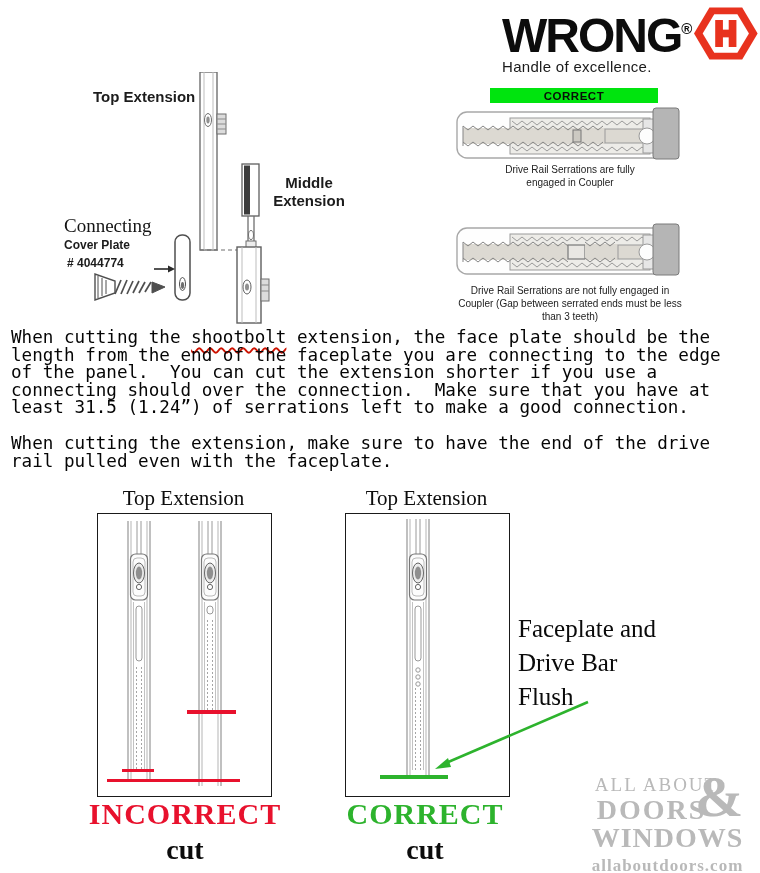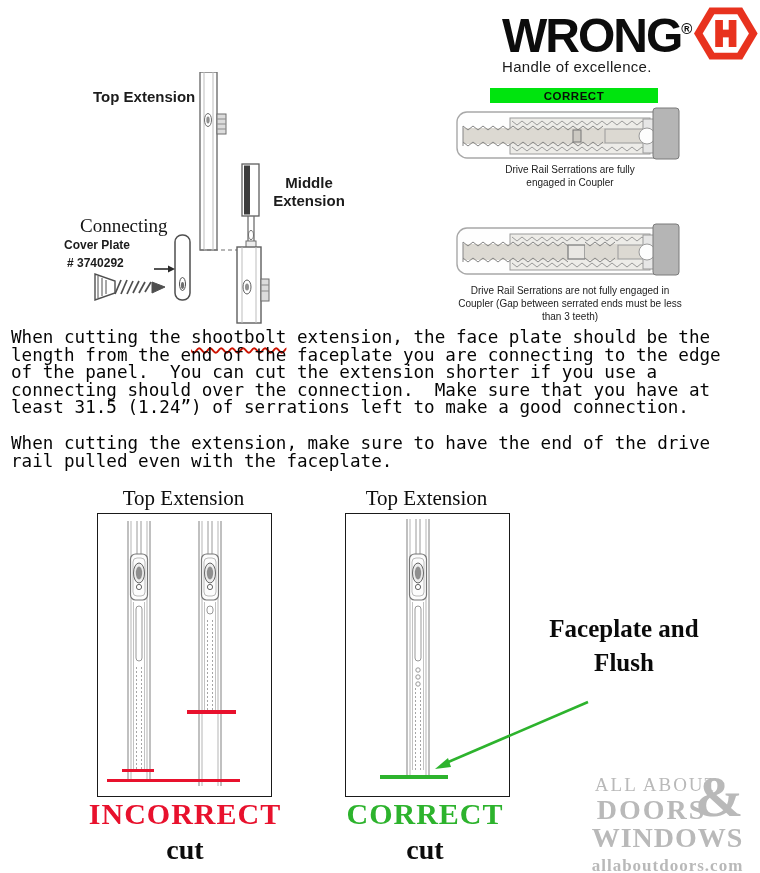--- a/index.html
+++ b/index.html
@@ -37,22 +37,22 @@
   
   .mono-line{left:11px;width:745px;font-family:"DejaVu Sans Mono",monospace;
      font-size:17.6px;line-height:17.5px;color:#050505;white-space:pre;}
 
   
   .cut-box{border:1.6px solid #1a1a1a;background:#fff;}
   .box-title{font-family:"Liberation Serif",serif;font-size:21px;color:#0d0d0d;text-align:center;}
   .cut-word{font-family:"Liberation Serif",serif;font-weight:bold;text-align:center;}
   .redline{background:#e8112d;}
   .greenline{background:#2db32d;}
-  .flush-note{font-family:"Liberation Serif",serif;font-weight:bold;font-size:25px;
-     line-height:34px;color:#0a0a0a;text-align:center;}
+  .flush-note{font-family:"Liberation Serif",serif;font-weight:normal;font-size:25px;
+     line-height:34px;color:#0a0a0a;text-align:left;}
 
   
   .wm{color:#b9b9b9;font-family:"Liberation Serif",serif;text-align:center;}
   .wm-1{font-size:19px;letter-spacing:2px;font-weight:normal;}
   .wm-2{font-size:28px;letter-spacing:2px;font-weight:bold;margin-top:-2px;}
   .wm-3{font-size:28px;letter-spacing:1px;font-weight:bold;margin-top:-4px;text-align:center;}
   .wm-4{font-size:17px;font-weight:bold;letter-spacing:1px;margin-top:2px;}
   .wm-amp{position:absolute;font-size:58px;font-weight:bold;line-height:50px;}
 
   svg{display:block;}
@@ -136,23 +136,23 @@
       <line x1="64" y1="197" x2="78" y2="197" stroke="#2a2a2a" stroke-width="1.6"></line>
       <polygon points="78,193.5 85,197 78,200.5" fill="#2a2a2a"></polygon>
     </g>
   </svg>
 
   <div class="abs lbl-bold" style="left:93px;top:88px;">Top Extension</div>
   <div class="abs lbl-bold" style="left:264px;top:174px;width:90px;text-align:center;line-height:18px;">
     <div>Middle</div>
     <div>Extension</div>
   </div>
-  <div class="abs lbl-serif" style="left:80px;top:215px;">Connecting</div>
+  <div class="abs lbl-serif" style="left:64px;top:215px;">Connecting</div>
   <div class="abs lbl-part" style="left:64px;top:238px;">Cover Plate</div>
-  <div class="abs lbl-part" style="left:67px;top:256px;"># 3740292</div>
+  <div class="abs lbl-part" style="left:67px;top:256px;"># 4044774</div>
 
   <div class="abs banner good" style="left:490px;top:88px;">CORRECT</div>
   <svg class="abs" style="left:455px;top:106px;" width="230" height="56" viewBox="0 0 230 56">
     <rect x="2" y="6" width="221" height="46" rx="10" fill="#fefefe" stroke="#a8a8a8" stroke-width="1.4"></rect>
     <rect x="55" y="12" width="140" height="36" fill="#edece8" stroke="#9a9a9a"></rect>
     <polyline fill="none" stroke="#9a9a9a" points="57,15 62,19 67,15 72,19 77,15 82,19 87,15 92,19 97,15 102,19 107,15 112,19 117,15 122,19 127,15 132,19 137,15 142,19 147,15 152,19 157,15 162,19 167,15 172,19 177,15 182,19 187,15 192,19"></polyline>
     <polyline fill="none" stroke="#9a9a9a" points="57,41 62,45 67,41 72,45 77,41 82,45 87,41 92,45 97,41 102,45 107,41 112,45 117,41 122,45 127,41 132,45 137,41 142,45 147,41 152,45 157,41 162,45 167,41 172,45 177,41 182,45 187,41 192,45"></polyline>
     <rect x="8" y="22" width="142" height="16" fill="#dcd9d2"></rect>
     <polyline fill="none" stroke="#858585" points="8,20 13,24 18,20 23,24 28,20 33,24 38,20 43,24 48,20 53,24 58,20 63,24 68,20 73,24 78,20 83,24 88,20 93,24 98,20 103,24 108,20 113,24 118,20 123,24 128,20 133,24 138,20 143,24 148,20"></polyline>
     <polyline fill="none" stroke="#858585" points="8,36 13,40 18,36 23,40 28,36 33,40 38,36 43,40 48,36 53,40 58,36 63,40 68,36 73,40 78,36 83,40 88,36 93,40 98,36 103,40 108,36 113,40 118,36 123,40 128,36 133,40 138,36 143,40 148,36"></polyline>
@@ -264,20 +264,21 @@
       </svg>
   </div>
 
   <div class="abs redline" style="left:122px;top:769px;width:32px;height:3px;"></div>
   <div class="abs redline" style="left:107px;top:779px;width:133px;height:3px;"></div>
   <div class="abs redline" style="left:187px;top:710px;width:49px;height:4px;"></div>
   <div class="abs greenline" style="left:380px;top:775px;width:68px;height:4px;"></div>
 
   <div class="abs flush-note" style="left:518px;top:612px;width:212px;">
     <div>Faceplate and</div>
+    <div>Drive Bar</div>
     <div>Flush</div>
   </div>
   <svg class="abs" style="left:420px;top:690px;" width="180" height="90" viewBox="0 0 180 90">
     <line x1="168" y1="12" x2="26" y2="73" stroke="#2db32d" stroke-width="2.6"></line>
     <polygon points="15,79 28,68 31,77" fill="#2db32d"></polygon>
   </svg>
 
   <div class="abs cut-word" style="left:75px;top:797px;width:220px;font-size:30px;color:#e8112d;letter-spacing:1px;">INCORRECT</div>
   <div class="abs cut-word" style="left:75px;top:834px;width:220px;font-size:28px;color:#0c0c0c;">cut</div>
   <div class="abs cut-word" style="left:330px;top:797px;width:190px;font-size:30px;color:#2db32d;letter-spacing:1px;">CORRECT</div>

